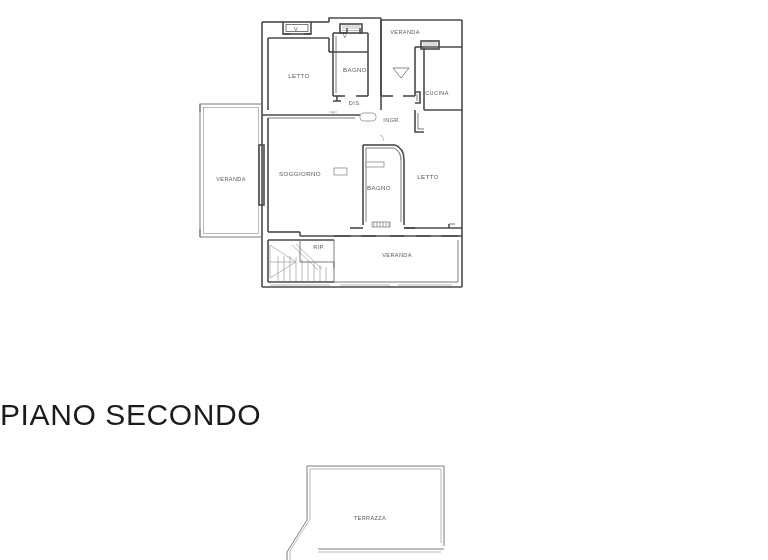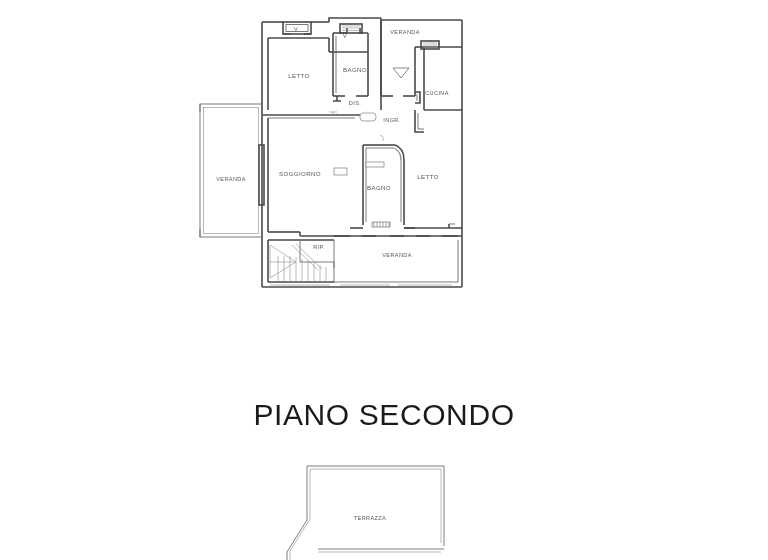--- a/index.html
+++ b/index.html
@@ -29,21 +29,21 @@
     dominant-baseline: middle;
   }
   .room-label.small {
     font-size: 5.6px;
   }
   .floor-title {
     position: absolute;
     left: 0;
     top: 398px;
     width: 768px;
-    text-align: center;
+    text-align: left;
     font-family: "Liberation Sans", sans-serif;
     font-size: 30px;
     letter-spacing: 0.6px;
     color: #1b1b1b;
     white-space: nowrap;
   }
   .wall { stroke: #4a4a4a; stroke-width: 1.6; fill: none; }
   .wall-thin { stroke: #6d6d6d; stroke-width: 0.9; fill: none; }
   .wall-hair { stroke: #8a8a8a; stroke-width: 0.6; fill: none; }
   .stair { stroke: #8d8d8d; stroke-width: 0.6; fill: none; }

